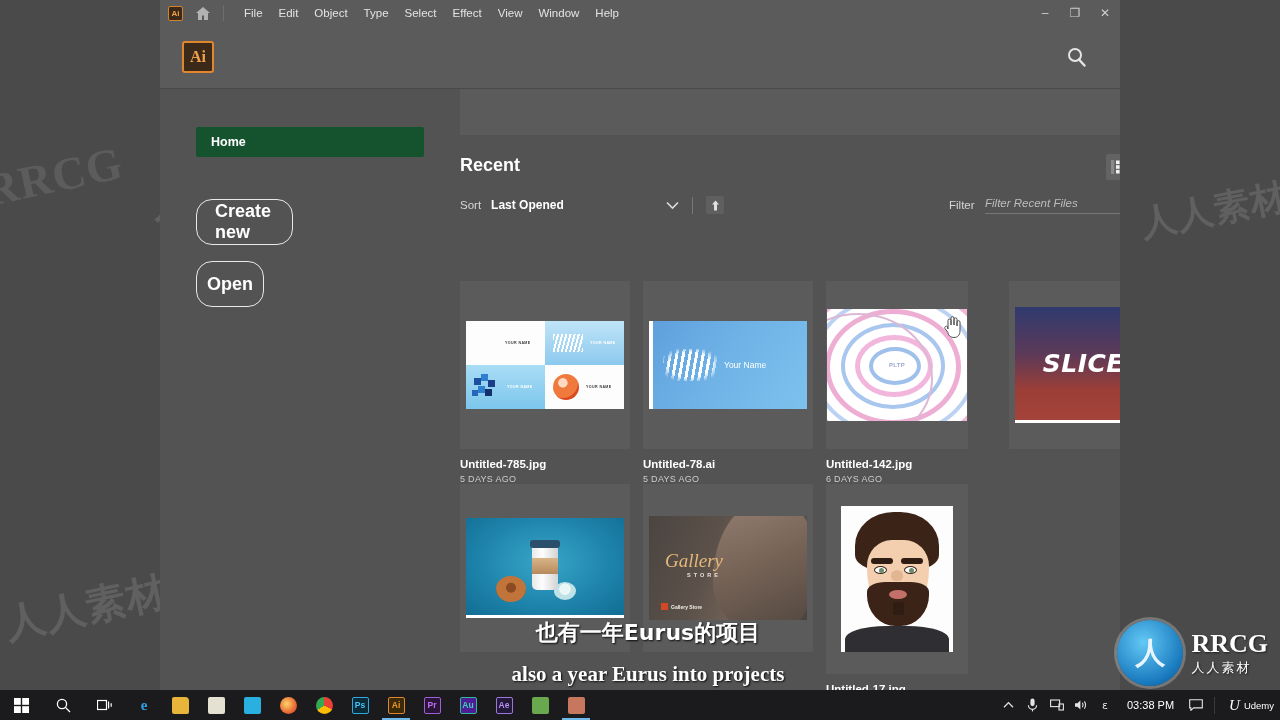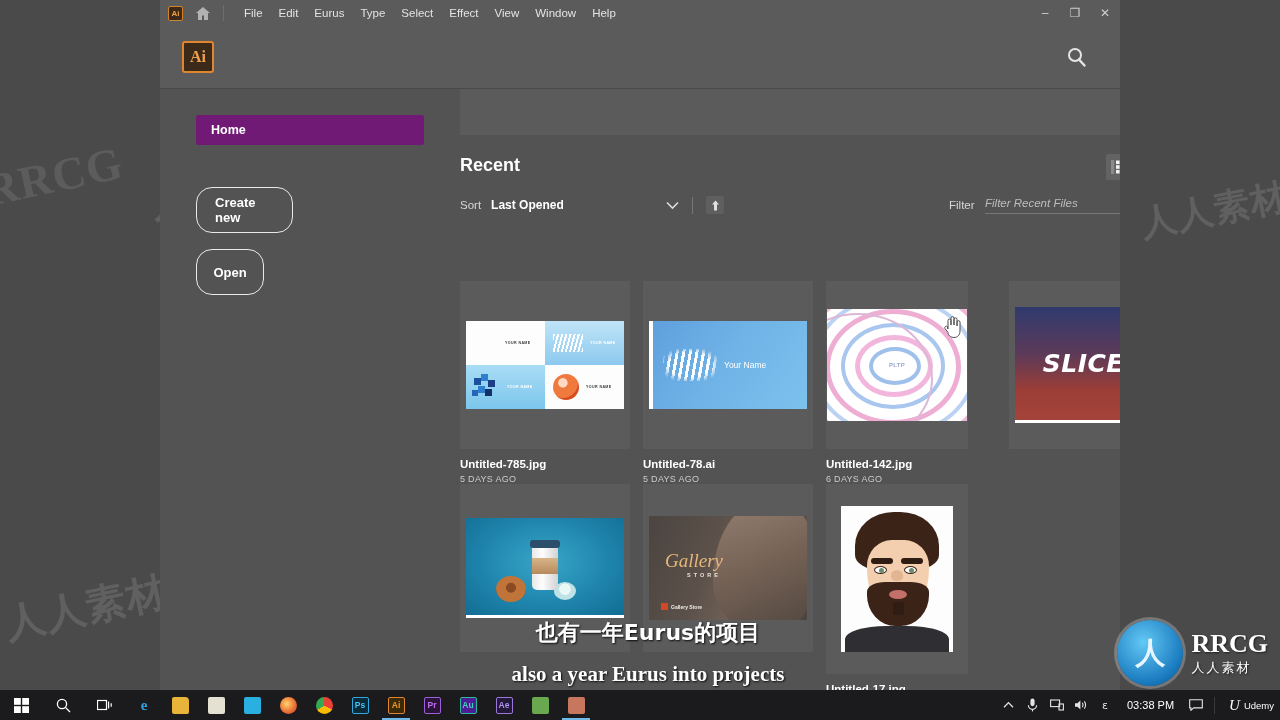--- a/index.html
+++ b/index.html
@@ -44,25 +44,25 @@
   .ai-badge-lg { width:32px; height:32px; background:#3b2a1a; border:2px solid #e2862d;
                  color:#f0a04b; font-size:16px; font-weight:bold; display:flex;
                  align-items:center; justify-content:center; border-radius:3px;
                  font-family:"Liberation Serif", serif; }
   .hdr-search { position:absolute; right:30px; top:18px; width:27px; height:27px;
                 display:flex; align-items:center; justify-content:center; }
 
   
   .appbody { display:flex; height:601px; }
   .sidebar { width:290px; background:#535353; padding-top:26px; position:relative; }
-  .side-home { margin:0 26px 0 36px; height:30px; background:#701a75; border-radius:2px;
+  .side-home { margin:12px 26px 0 36px; height:30px; background:#14532d; border-radius:2px;
                display:flex; align-items:center; padding-left:15px; color:#fff;
                font-size:12.5px; font-weight:bold; }
   .pillwrap { margin-top:42px; padding-left:36px; }
-  .pill { border:1.6px solid #e9e9e9; border-radius:16px; color:#fff; font-size:13px;
+  .pill { border:1.6px solid #e9e9e9; border-radius:16px; color:#fff; font-size:18px;
           font-weight:bold; display:inline-flex; align-items:center; justify-content:center;
           height:46px; padding:12px 18px; margin-bottom:16px; background:transparent; cursor:pointer; }
   .pill.wide { width:97px; }
   .pill.narrow { width:68px; }
 
   
   .main { flex:1; position:relative; overflow:hidden; background:#535353; }
   .topstrip { position:absolute; left:10px; top:0; right:0; height:46px; background:#5b5b5b; }
   .main-inner { position:absolute; left:10px; top:46px; right:0; bottom:0; padding:0 0 0 0; }
   .recent-title { color:#fff; font-size:18px; font-weight:bold; margin:20px 0 0 0; padding-left:0; }
@@ -258,21 +258,21 @@
     <div class="menubar">
       <div class="ai-badge-sm">Ai</div>
       <div class="home-ico">
         <svg width="14" height="13" viewBox="0 0 14 13">
             <path d="M7 0 0 6h2v7h4V8.5h2V13h4V6h2z" fill="#cfcfcf"></path>
           </svg>
       </div>
       <div class="mb-sep"></div>
       <div class="menu-item">File</div>
       <div class="menu-item">Edit</div>
-      <div class="menu-item">Eurus</div>
+      <div class="menu-item">Object</div>
       <div class="menu-item">Type</div>
       <div class="menu-item">Select</div>
       <div class="menu-item">Effect</div>
       <div class="menu-item">View</div>
       <div class="menu-item">Window</div>
       <div class="menu-item">Help</div>
       <div class="wincontrols">
         <div class="wc">–</div>
         <div class="wc">❐</div>
         <div class="wc">✕</div>

